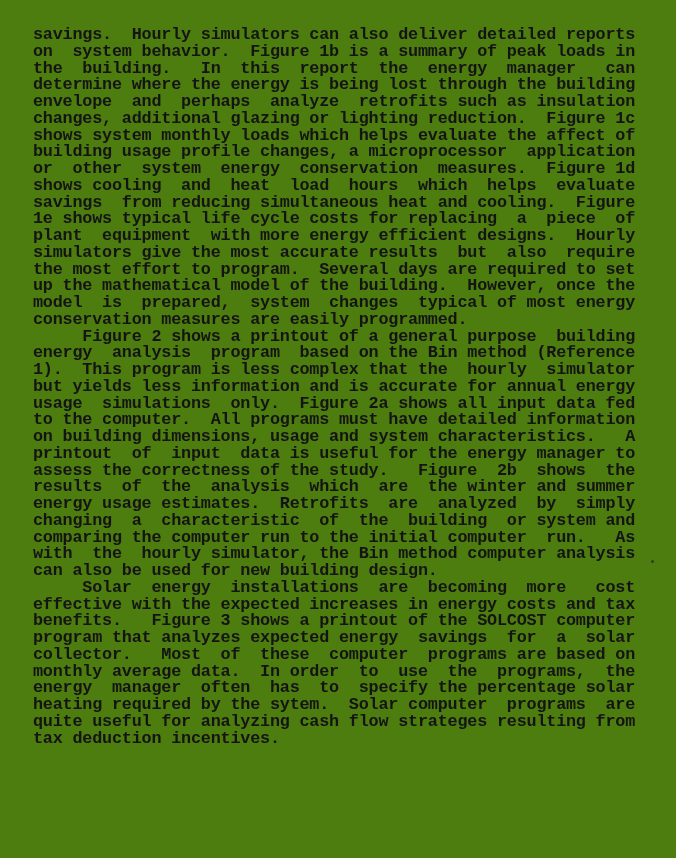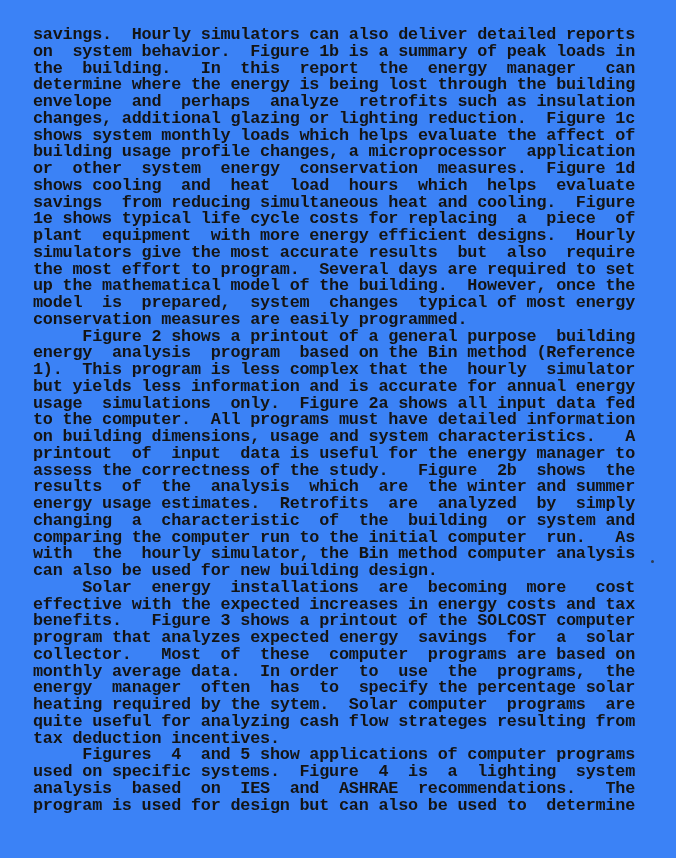--- a/index.html
+++ b/index.html
@@ -5,21 +5,21 @@
   html, body {
     margin: 0;
     padding: 0;
     background: #e8e8e8;
   }
   .page {
     position: relative;
     width: 676px;
     height: 858px;
     margin: 0 auto;
-    background: #3b82f6;
+    background: #4d7c0f;
     overflow: hidden;
   }
   .text-block {
     position: absolute;
     left: 33px;
     top: 27px;
     width: 620px;
     font-family: "Liberation Mono", "DejaVu Sans Mono", monospace;
     font-weight: 700;
     font-size: 16.8px;
@@ -84,19 +84,15 @@
       <div class="para">     Solar  energy  installations  are  becoming  more   cost
 effective with the expected increases in energy costs and tax
 benefits.   Figure 3 shows a printout of the SOLCOST computer
 program that analyzes expected energy  savings  for  a  solar
 collector.   Most  of  these  computer  programs are based on
 monthly average data.  In order  to  use  the  programs,  the
 energy  manager  often  has  to  specify the percentage solar
 heating required by the sytem.  Solar computer  programs  are
 quite useful for analyzing cash flow strateges resulting from
 tax deduction incentives.</div>
-      <div class="para">     Figures  4  and 5 show applications of computer programs
-used on specific systems.  Figure  4  is  a  lighting  system
-analysis  based  on  IES  and  ASHRAE  recommendations.   The
-program is used for design but can also be used to  determine</div>
     </div>
   <div class="speck"></div>
 </div>
 
 </body></html>

